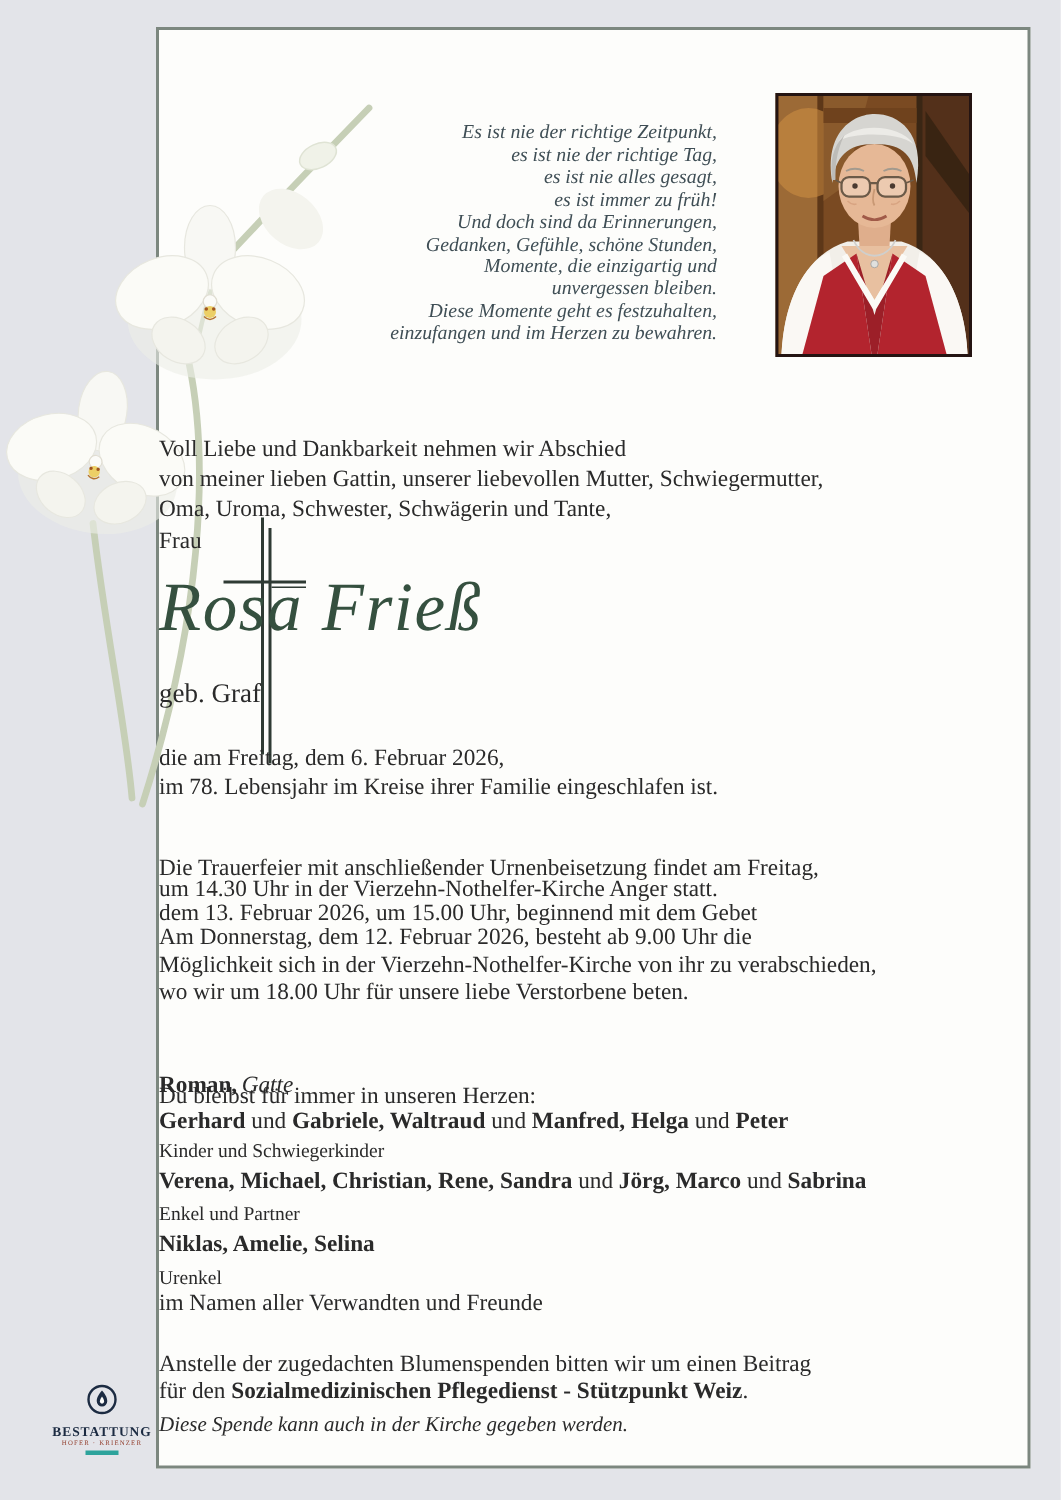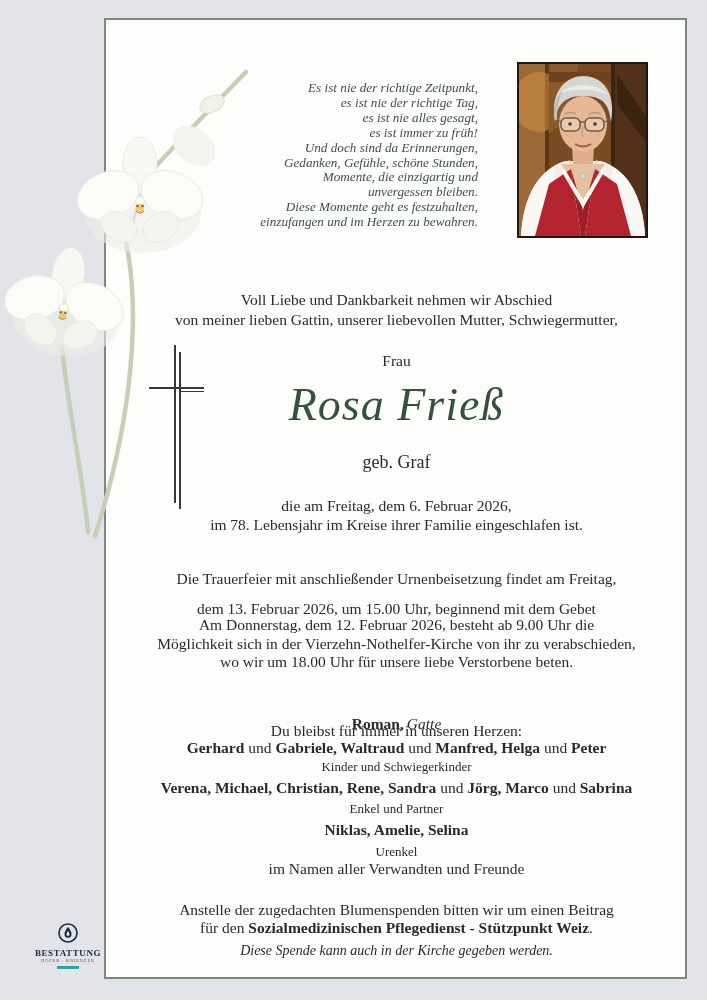--- a/index.html
+++ b/index.html
@@ -3,21 +3,21 @@
 <meta charset="utf-8">
 <style>
   html,body{margin:0;padding:0;}
   body{width:707px;height:1000px;background:#e3e4e9;font-family:"Liberation Serif",serif;}
   .page{position:relative;width:707px;height:1000px;background:#e3e4e9;overflow:hidden;}
   .card{position:absolute;left:104px;top:18px;width:579px;height:957px;background:#fdfdfb;border:2px solid #7c877f;z-index:1;}
   .orchid{position:absolute;left:-6px;top:14px;z-index:3;pointer-events:none;}
   .poem{position:absolute;top:81px;right:229px;width:300px;text-align:right;z-index:4;
         font-style:italic;font-size:13.2px;line-height:14.9px;color:#3f4e55;}
   .photo-frame{position:absolute;left:517px;top:62px;width:127px;height:172px;border:2px solid #241412;z-index:4;background:#6e4420;}
-  .line{position:absolute;left:106px;width:581px;text-align:center;color:#2a2a2a;font-size:15.5px;z-index:5;white-space:nowrap;}
+  .line{position:absolute;left:106px;width:581px;color:#2a2a2a;font-size:15.5px;z-index:5;white-space:nowrap;}
   .name{font-size:46px;font-style:italic;letter-spacing:1px;color:#35503f;}
   .maiden{font-size:18px;}
   .label{font-size:13px;}
   .b{font-weight:bold;}
   .i{font-style:italic;margin-left:3px;}
   .cross-bar{position:absolute;background:#2f3b34;z-index:4;}
   .logo{position:absolute;left:24px;top:922px;width:88px;text-align:center;z-index:5;}
   .logo-title{font-size:9px;font-weight:bold;letter-spacing:0.6px;color:#1c2b42;line-height:10px;}
   .logo-sub{font-size:4.5px;letter-spacing:0.8px;color:#93402f;line-height:6px;}
   .logo-bar{width:22px;height:3px;background:#2da39c;margin:2px auto 0 auto;}
@@ -141,30 +141,32 @@
 
   <div>
     <div class="cross-bar" style="left:174px;top:345px;width:2px;height:158px;"></div>
     <div class="cross-bar" style="left:179px;top:352px;width:1.5px;height:157px;"></div>
     <div class="cross-bar" style="left:149px;top:387px;width:55px;height:2px;"></div>
     <div class="cross-bar" style="left:181px;top:391px;width:23px;height:1px;"></div>
   </div>
 
   <div class="line" style="top:291px;">Voll Liebe und Dankbarkeit nehmen wir Abschied</div>
   <div class="line" style="top:311px;">von meiner lieben Gattin, unserer liebevollen Mutter, Schwiegermutter,</div>
+  <div class="line" style="top:331px;">Oma, Uroma, Schwester, Schwägerin und Tante,</div>
   <div class="line" style="top:352px;">Frau</div>
 
   <div class="line name" style="top:378px;">Rosa Frieß</div>
   <div class="line maiden" style="top:452px;">geb. Graf</div>
 
   <div class="line" style="top:497px;">die am Freitag, dem 6. Februar 2026,</div>
   <div class="line" style="top:516px;">im 78. Lebensjahr im Kreise ihrer Familie eingeschlafen ist.</div>
 
   <div class="line" style="top:570px;">Die Trauerfeier mit anschließender Urnenbeisetzung findet am Freitag,</div>
   <div class="line" style="top:565px;margin-top:35px;">dem 13. Februar 2026, um 15.00 Uhr, beginnend mit dem Gebet</div>
+  <div class="line" style="top:584px;">um 14.30 Uhr in der Vierzehn-Nothelfer-Kirche Anger statt.</div>
 
   <div class="line" style="top:616px;">Am Donnerstag, dem 12. Februar 2026, besteht ab 9.00 Uhr die</div>
   <div class="line" style="top:635px;">Möglichkeit sich in der Vierzehn-Nothelfer-Kirche von ihr zu verabschieden,</div>
   <div class="line" style="top:653px;">wo wir um 18.00 Uhr für unsere liebe Verstorbene beten.</div>
 
   <div class="line" style="top:722px;">Du bleibst für immer in unseren Herzen:</div>
   <div class="line" style="top:715px;">
     <span class="b">Roman,</span><span class="i">Gatte</span>
   </div>
   <div class="line" style="top:739px;">

